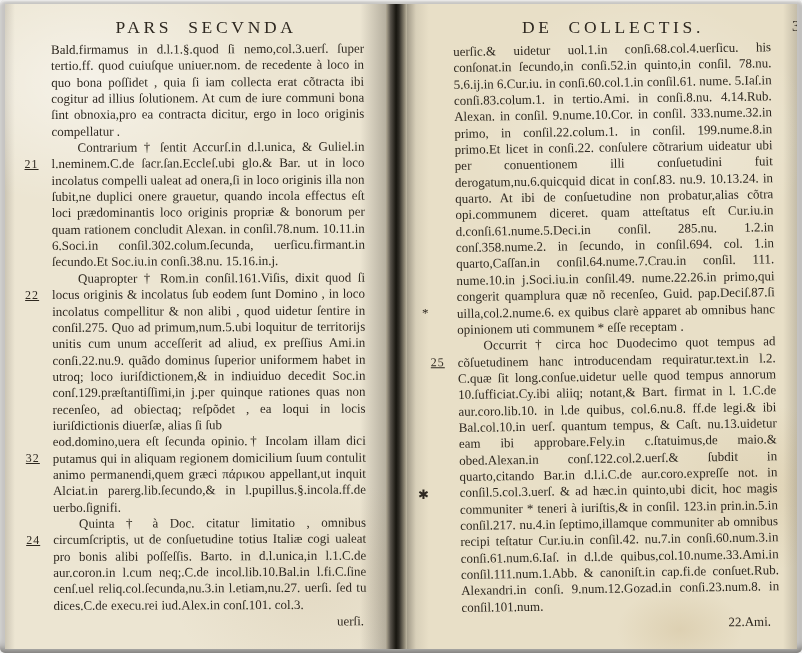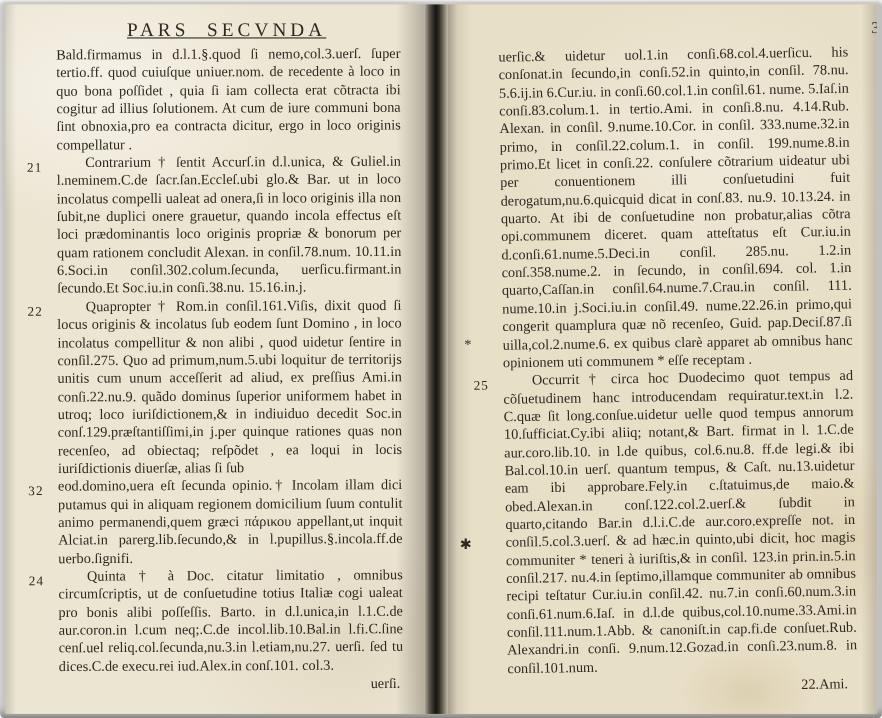--- a/index.html
+++ b/index.html
@@ -31,36 +31,36 @@
     background:
       radial-gradient(ellipse 240px 200px at 60% 20%,rgba(255,255,255,.35),rgba(255,255,255,0) 70%),
       radial-gradient(ellipse 160px 120px at 90% 75%,rgba(160,125,60,.12),rgba(160,125,60,0) 70%),
       radial-gradient(ellipse 90px 60px at 70% 97%,rgba(160,125,60,.15),rgba(160,125,60,0) 70%),
       linear-gradient(to right,rgba(30,26,20,.35),rgba(30,26,20,.08) 9px,rgba(30,26,20,0) 22px,rgba(30,26,20,0) 376px,rgba(90,85,75,.25)),
       var(--paper-right,#e8dfc7);
   }
   .running-head{
     position:relative;margin-top:13px;height:24px;
     font-size:17.5px;letter-spacing:.21em;word-spacing:.45em;
-    text-align:center;white-space:nowrap;text-decoration:underline;
+    text-align:center;white-space:nowrap;
   }
   .page-left .running-head{margin-left:40px;width:322px;}
   .page-right .running-head{margin-left:46px;width:320px;}
   .pagenum{
     position:absolute;right:-36px;top:1px;font-size:15px;letter-spacing:1px;
   }
   .body{
     position:relative;font-size:13px;line-height:16.35px;text-align:justify;
   }
   .page-left .body{margin:1px 22px 0 46px;transform:rotate(-.25deg);transform-origin:left top;}
   .page-right .body{margin:3px 26px 0 46px;transform:rotate(-.85deg);transform-origin:left top;}
   .para{position:relative;margin:0;}
   .para.indent{text-indent:26px;}
   .para-num{
-    position:absolute;left:-27px;top:4px;font-size:12px;letter-spacing:1px;text-indent:0;
+    position:absolute;left:-27px;top:16px;font-size:12px;letter-spacing:1px;text-indent:0;text-decoration:underline;
   }
   .catchword{text-align:right;line-height:16.35px;font-size:13px;}
   .page-left .catchword{margin:0 22px 0 46px;transform:rotate(-.25deg);}
   .page-right .catchword{margin:0 26px 0 46px;transform:rotate(-.85deg);}
   .margin-mark{position:absolute;font-size:13px;}
   .mark-1{left:15px;top:301px;}
   .mark-2{left:11px;top:483px;letter-spacing:0;}
 </style>
 </head>
 <body>
@@ -78,20 +78,21 @@
         <div class="para"><span class="para-num">32</span><span>eod.domino,uera eſt ſecunda opinio.† Incolam illam dici putamus qui in aliquam regionem domicilium ſuum contulit animo permanendi,quem græci πάρικου appellant,ut inquit Alciat.in parerg.lib.ſecundo,&amp; in l.pupillus.§.incola.ff.de uerbo.ſignifi.</span></div>
         <div class="para indent"><span class="para-num">24</span><span>Quinta † à Doc. citatur limitatio , omnibus circumſcriptis, ut de conſuetudine totius Italiæ cogi ualeat pro bonis alibi poſſeſſis. Barto. in d.l.unica,in l.1.C.de aur.coron.in l.cum neq;.C.de incol.lib.10.Bal.in l.fi.C.ſine cenſ.uel reliq.col.ſecunda,nu.3.in l.etiam,nu.27. uerſi. ſed tu dices.C.de execu.rei iud.Alex.in conſ.101. col.3.</span></div>
       </div>
     <div class="catchword">uerſi.</div>
   </div>
 
   <div class="gutter"></div>
 
   <div class="page page-right">
     <div class="running-head">
+      <span>DE COLLECTIS.</span>
       <span class="pagenum">32</span>
     </div>
     <span class="margin-mark mark-1">*</span>
     <span class="margin-mark mark-2">✱</span>
     <div class="body" id="right-body">
         <div class="para"><span>uerſic.&amp; uidetur uol.1.in conſi.68.col.4.uerſicu. his conſonat.in ſecundo,in conſi.52.in quinto,in conſil. 78.nu. 5.6.ij.in 6.Cur.iu. in conſi.60.col.1.in conſil.61. nume. 5.Iaſ.in conſi.83.colum.1. in tertio.Ami. in conſi.8.nu. 4.14.Rub. Alexan. in conſil. 9.nume.10.Cor. in conſil. 333.nume.32.in primo, in conſil.22.colum.1. in conſil. 199.nume.8.in primo.Et licet in conſi.22. conſulere cõtrarium uideatur ubi per conuentionem illi conſuetudini fuit derogatum,nu.6.quicquid dicat in conſ.83. nu.9. 10.13.24. in quarto. At ibi de conſuetudine non probatur,alias cõtra opi.communem diceret. quam atteſtatus eſt Cur.iu.in d.conſi.61.nume.5.Deci.in conſil. 285.nu. 1.2.in conſ.358.nume.2. in ſecundo, in conſil.694. col. 1.in quarto,Caſſan.in conſil.64.nume.7.Crau.in conſil. 111. nume.10.in j.Soci.iu.in conſil.49. nume.22.26.in primo,qui congerit quamplura quæ nõ recenſeo, Guid. pap.Deciſ.87.ſi uilla,col.2.nume.6. ex quibus clarè apparet ab omnibus hanc opinionem uti communem * eſſe receptam .</span></div>
         <div class="para indent"><span class="para-num">25</span><span>Occurrit † circa hoc Duodecimo quot tempus ad cõſuetudinem hanc introducendam requiratur.text.in l.2. C.quæ ſit long.conſue.uidetur uelle quod tempus annorum 10.ſufficiat.Cy.ibi aliiq; notant,&amp; Bart. firmat in l. 1.C.de aur.coro.lib.10. in l.de quibus, col.6.nu.8. ff.de legi.&amp; ibi Bal.col.10.in uerſ. quantum tempus, &amp; Caſt. nu.13.uidetur eam ibi approbare.Fely.in c.ſtatuimus,de maio.&amp; obed.Alexan.in conſ.122.col.2.uerſ.&amp; ſubdit in quarto,citando Bar.in d.l.i.C.de aur.coro.expreſſe not. in conſil.5.col.3.uerſ. &amp; ad hæc.in quinto,ubi dicit, hoc magis communiter * teneri à iuriſtis,&amp; in conſil. 123.in prin.in.5.in conſil.217. nu.4.in ſeptimo,illamque communiter ab omnibus recipi teſtatur Cur.iu.in conſil.42. nu.7.in conſi.60.num.3.in conſi.61.num.6.Iaſ. in d.l.de quibus,col.10.nume.33.Ami.in conſil.111.num.1.Abb. &amp; canoniſt.in cap.fi.de conſuet.Rub. Alexandri.in conſi. 9.num.12.Gozad.in conſi.23.num.8. in conſil.101.num.</span></div>
       </div>
     <div class="catchword">22.Ami.</div>
   </div>

